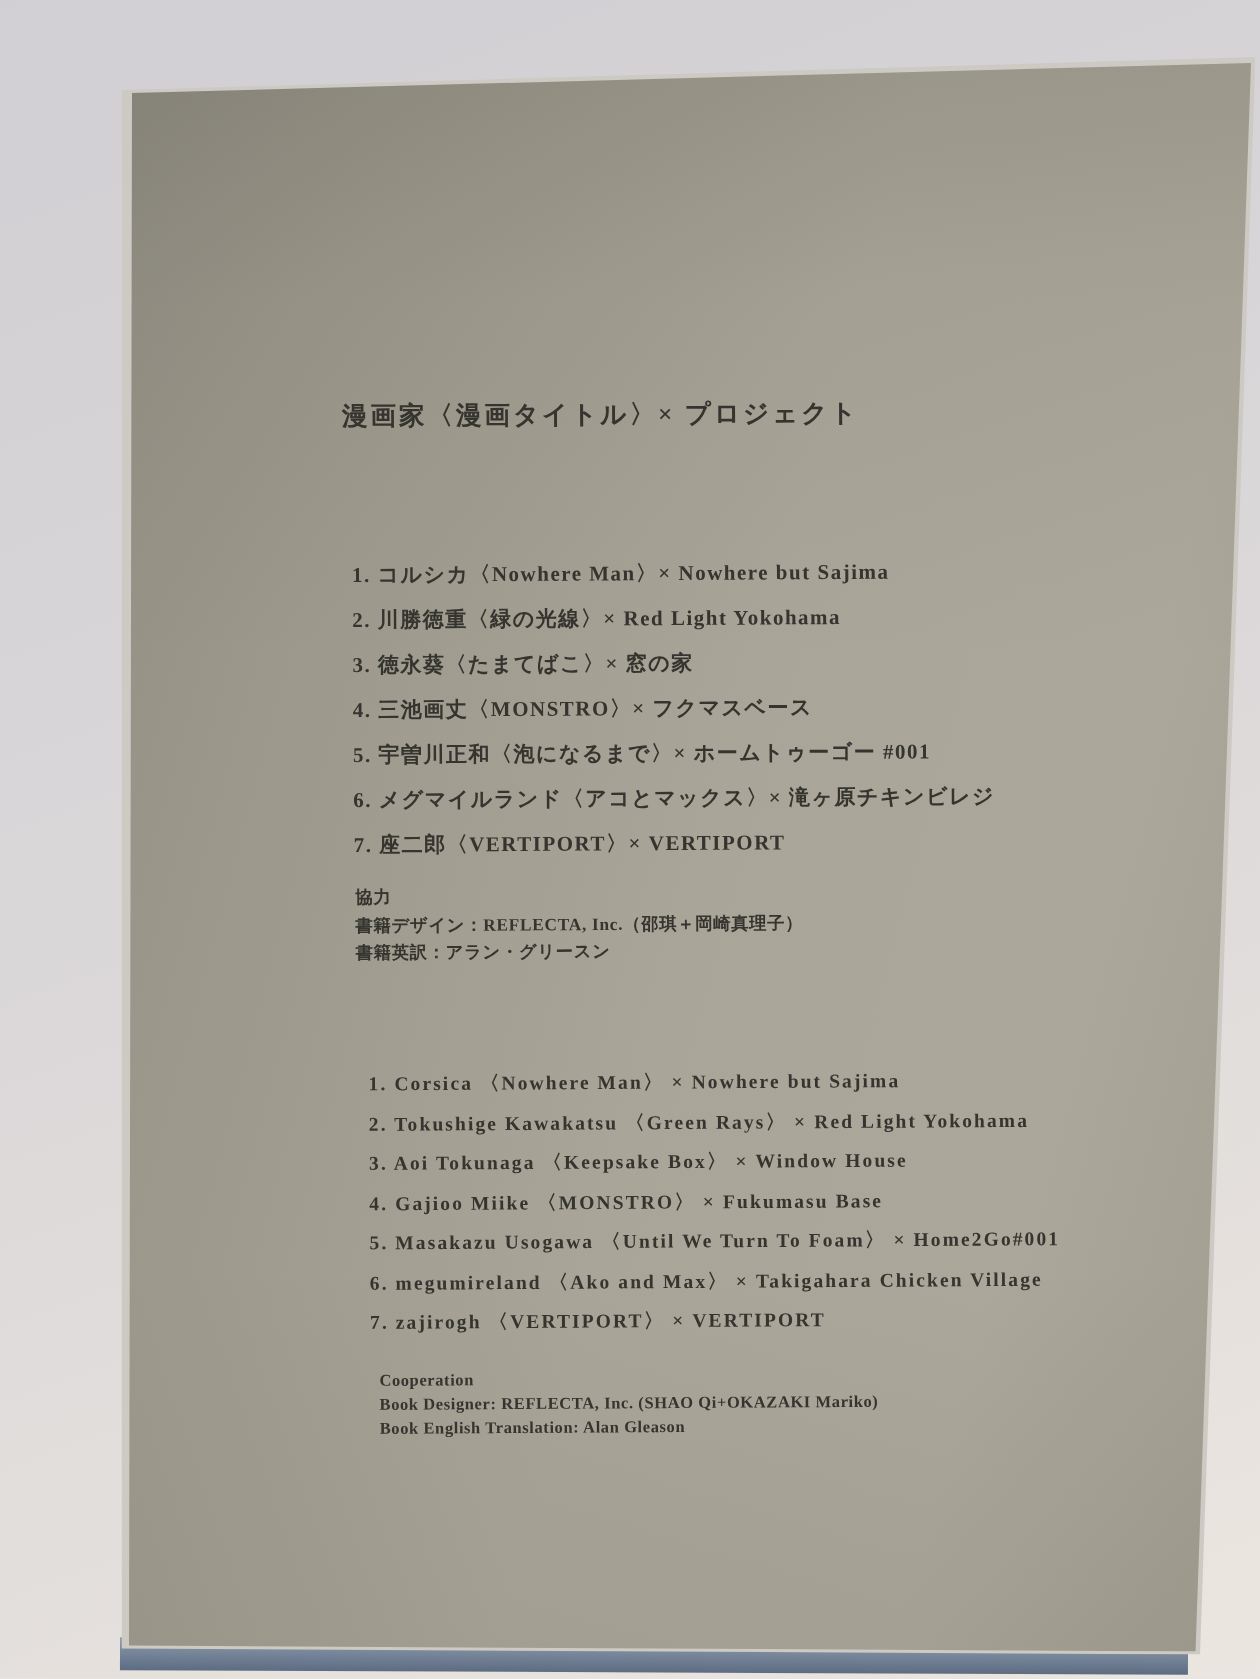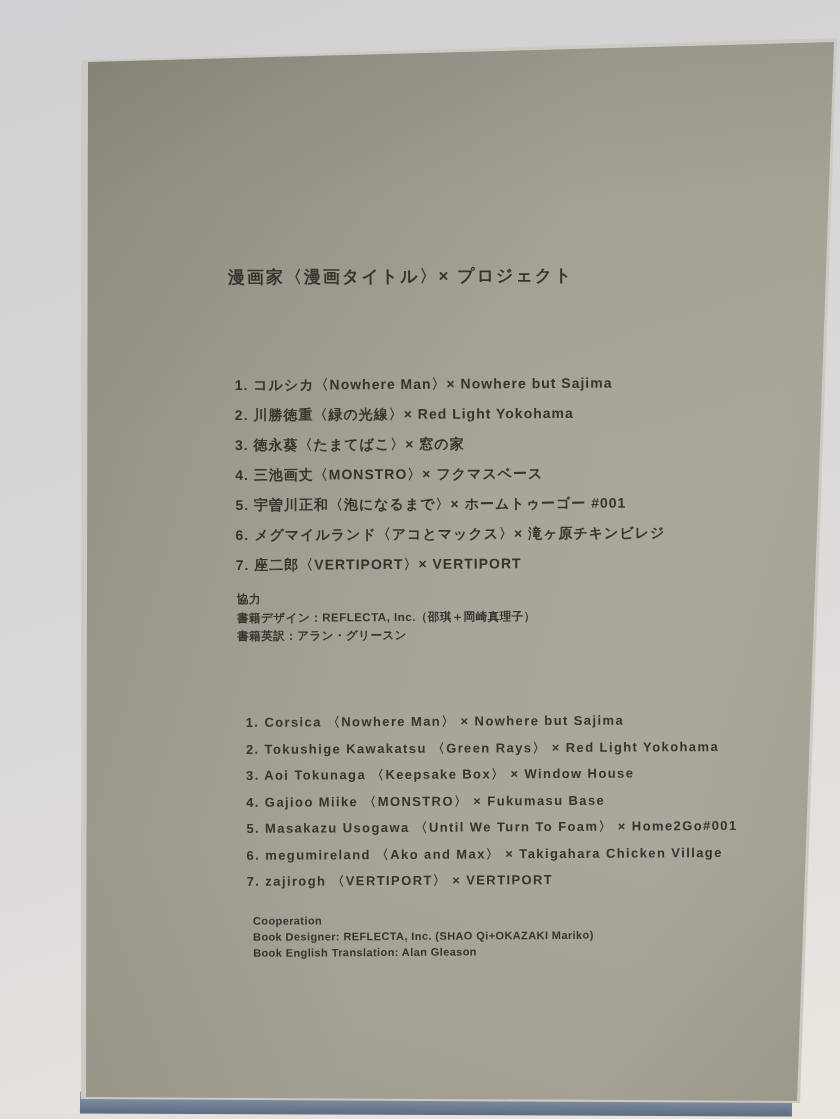--- a/index.html
+++ b/index.html
@@ -1,20 +1,20 @@
 <!DOCTYPE html>
 <html><head>
 <meta charset="utf-8">
 <style>
   html,body{margin:0;padding:0;}
   .scene{
     position:relative;
     width:840px;height:1119px;
     overflow:hidden;
-    font-family:Liberation Sans, sans-serif;
+    font-family:Liberation Serif, serif;
     background:linear-gradient(160deg,#cfccd2 0%,#d7d4d8 30%,#dedad9 60%,#eae5df 90%,#ece7e0 100%);
   }
   .wall{
     position:absolute;inset:0;
     background:linear-gradient(160deg,#d2cfd4 0%,#d8d5d8 35%,#e0dcdb 65%,#ebe6df 100%);
   }
   .mount-strip{
     position:absolute;left:80px;top:1093px;width:712px;height:22px;
     transform:rotate(0.25deg);
     background:linear-gradient(180deg,#8e9aa9 0%,#728195 55%,#5d6c80 100%);

